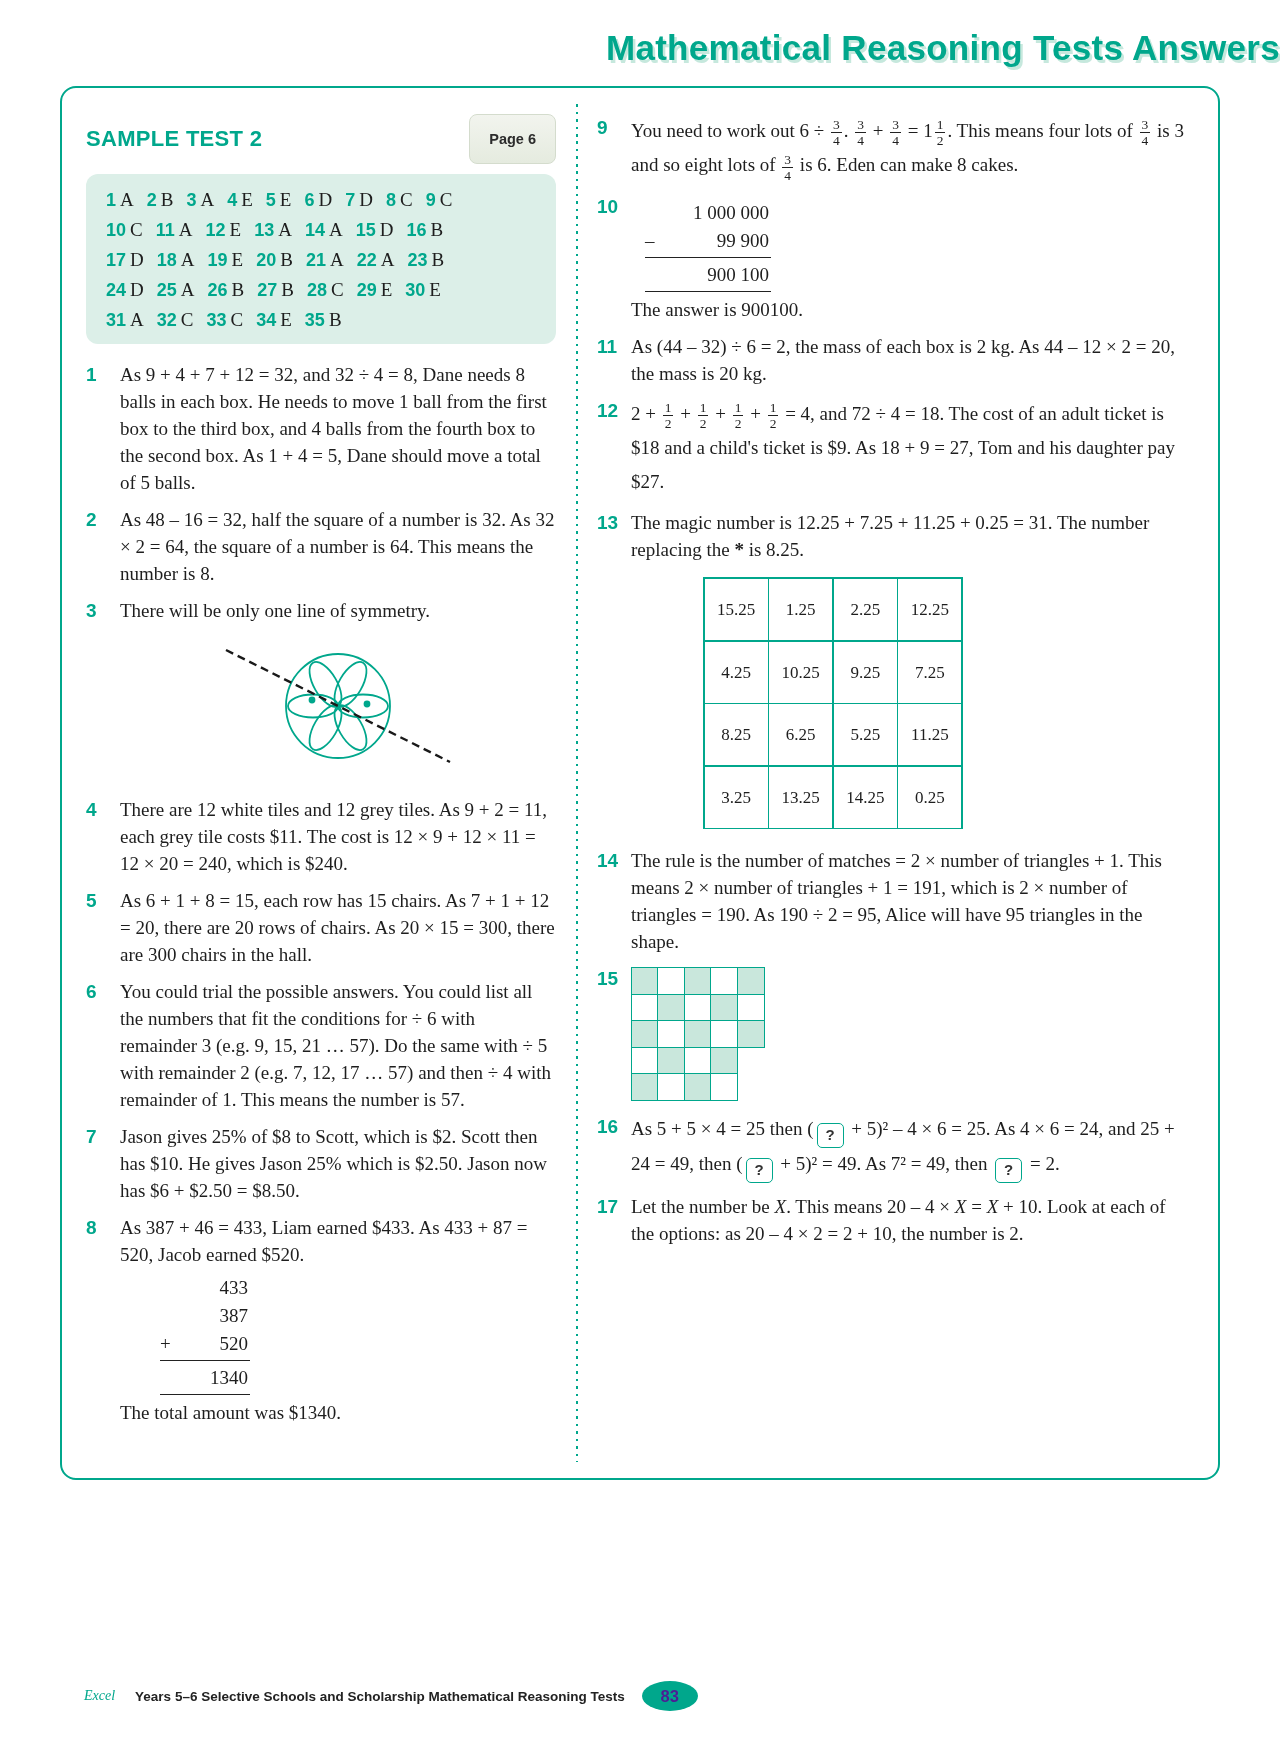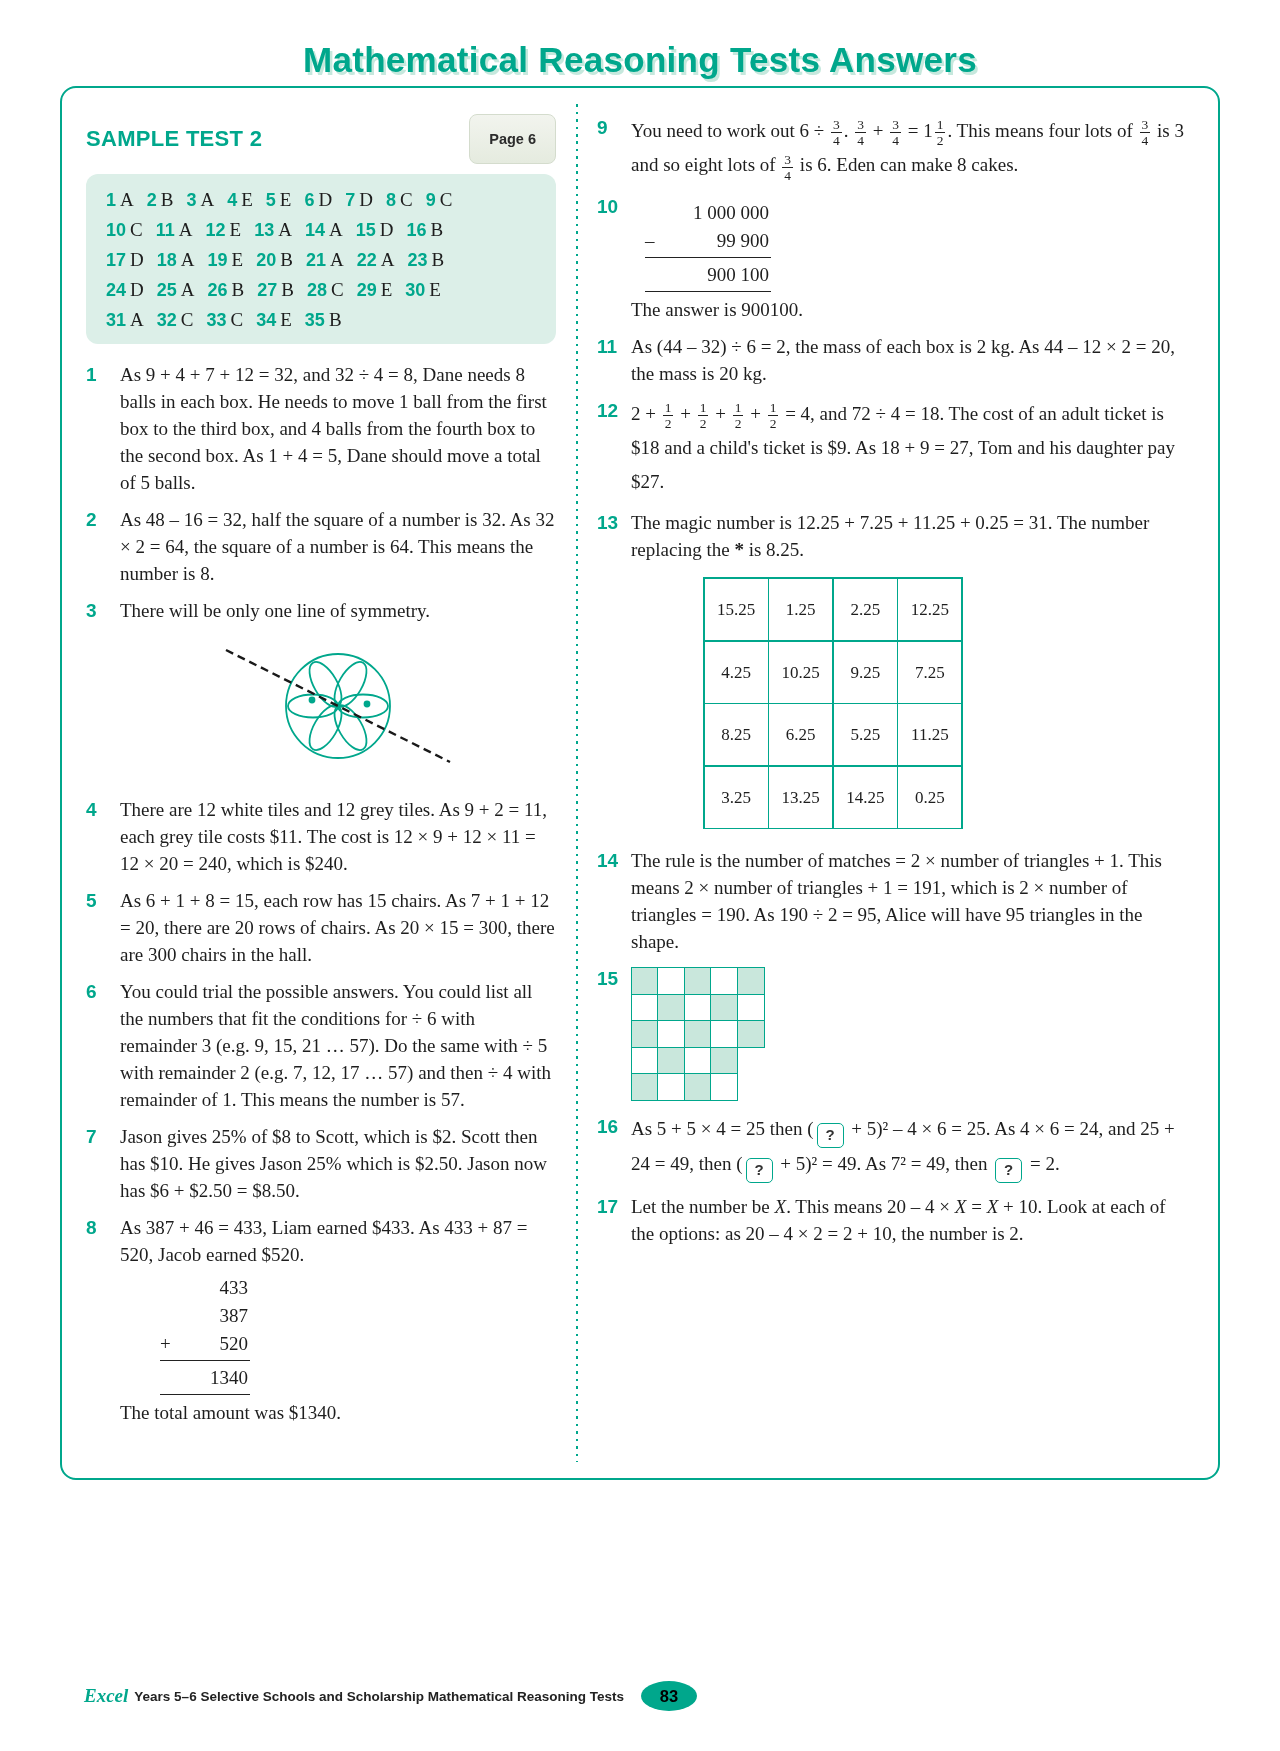--- a/index.html
+++ b/index.html
@@ -1,21 +1,21 @@
 <!DOCTYPE html>
 <html style="--accent: #00A78C; --title-shadow: #C6E8DD; --key-bg: #DCEFE8; --tile-fill: #C9E7DC; --badge-bg: #E5EBDF; --ink: #1E1E1E;"><head>
 <meta charset="utf-8">
 <style>
   * { margin:0; padding:0; box-sizing:border-box; }
   html,body { width:1280px; background:#ffffff; }
   body { font-family:"Liberation Serif", serif; color:var(--ink, #1e1e1e); }
   .page { position:relative; width:1280px; height:1751px; overflow:hidden; background:#fff; }
 
   .page-title {
-    text-align:center; padding-top:40px;
+    text-align:right; padding-top:28px;
     font-family:"Liberation Sans", sans-serif; font-weight:bold;
     font-size:35px; color:var(--accent); letter-spacing:0.3px;
     text-shadow:2.5px 2.5px 0 var(--title-shadow);
   }
 
   .content-box {
     position:absolute; left:60px; top:86px; width:1160px; height:1394px;
     border:2.5px solid var(--accent); border-radius:16px;
     display:flex; overflow:hidden; background:#fff;
   }
@@ -84,24 +84,24 @@
   .qbox { display:inline-block; width:27px; height:25px; border:1.6px solid var(--accent);
           border-radius:5px; text-align:center; font-family:"Liberation Sans", sans-serif;
           font-weight:bold; font-size:15px; line-height:22px; vertical-align:-5px;
           margin:0 3px; color:#333; background:#fff; }
   .mvar { font-style:italic; }
   .star { font-weight:bold; }
   .q16 .item-body { line-height:31px; }
 
   
   .footer { position:absolute; left:84px; top:1681px; display:flex; align-items:center; }
-  .brand { font-family:"Liberation Serif", serif; font-style:italic; font-weight:bold;
-           font-size:19px; color:var(--accent); margin-right:6px; }
+  .brand { font-family:"Liberation Serif", serif; font-style:italic; font-weight:normal;
+           font-size:14px; color:var(--accent); margin-right:20px; }
   .footer-text { font-family:"Liberation Sans", sans-serif; font-weight:bold; font-size:13.5px; color:#222; }
-  .page-oval { background:var(--accent); color:#000000; border-radius:50%;
+  .page-oval { background:var(--accent); color:#4c1d95; border-radius:50%;
                min-width:56px; height:30px; display:flex; align-items:center; justify-content:center;
                font-family:"Liberation Sans", sans-serif; font-weight:bold; font-size:16.5px; margin-left:17px; }
 </style>
 </head>
 <body>
 
 <div class="page">
 
   <h1 class="page-title">Mathematical Reasoning Tests Answers</h1>
 

